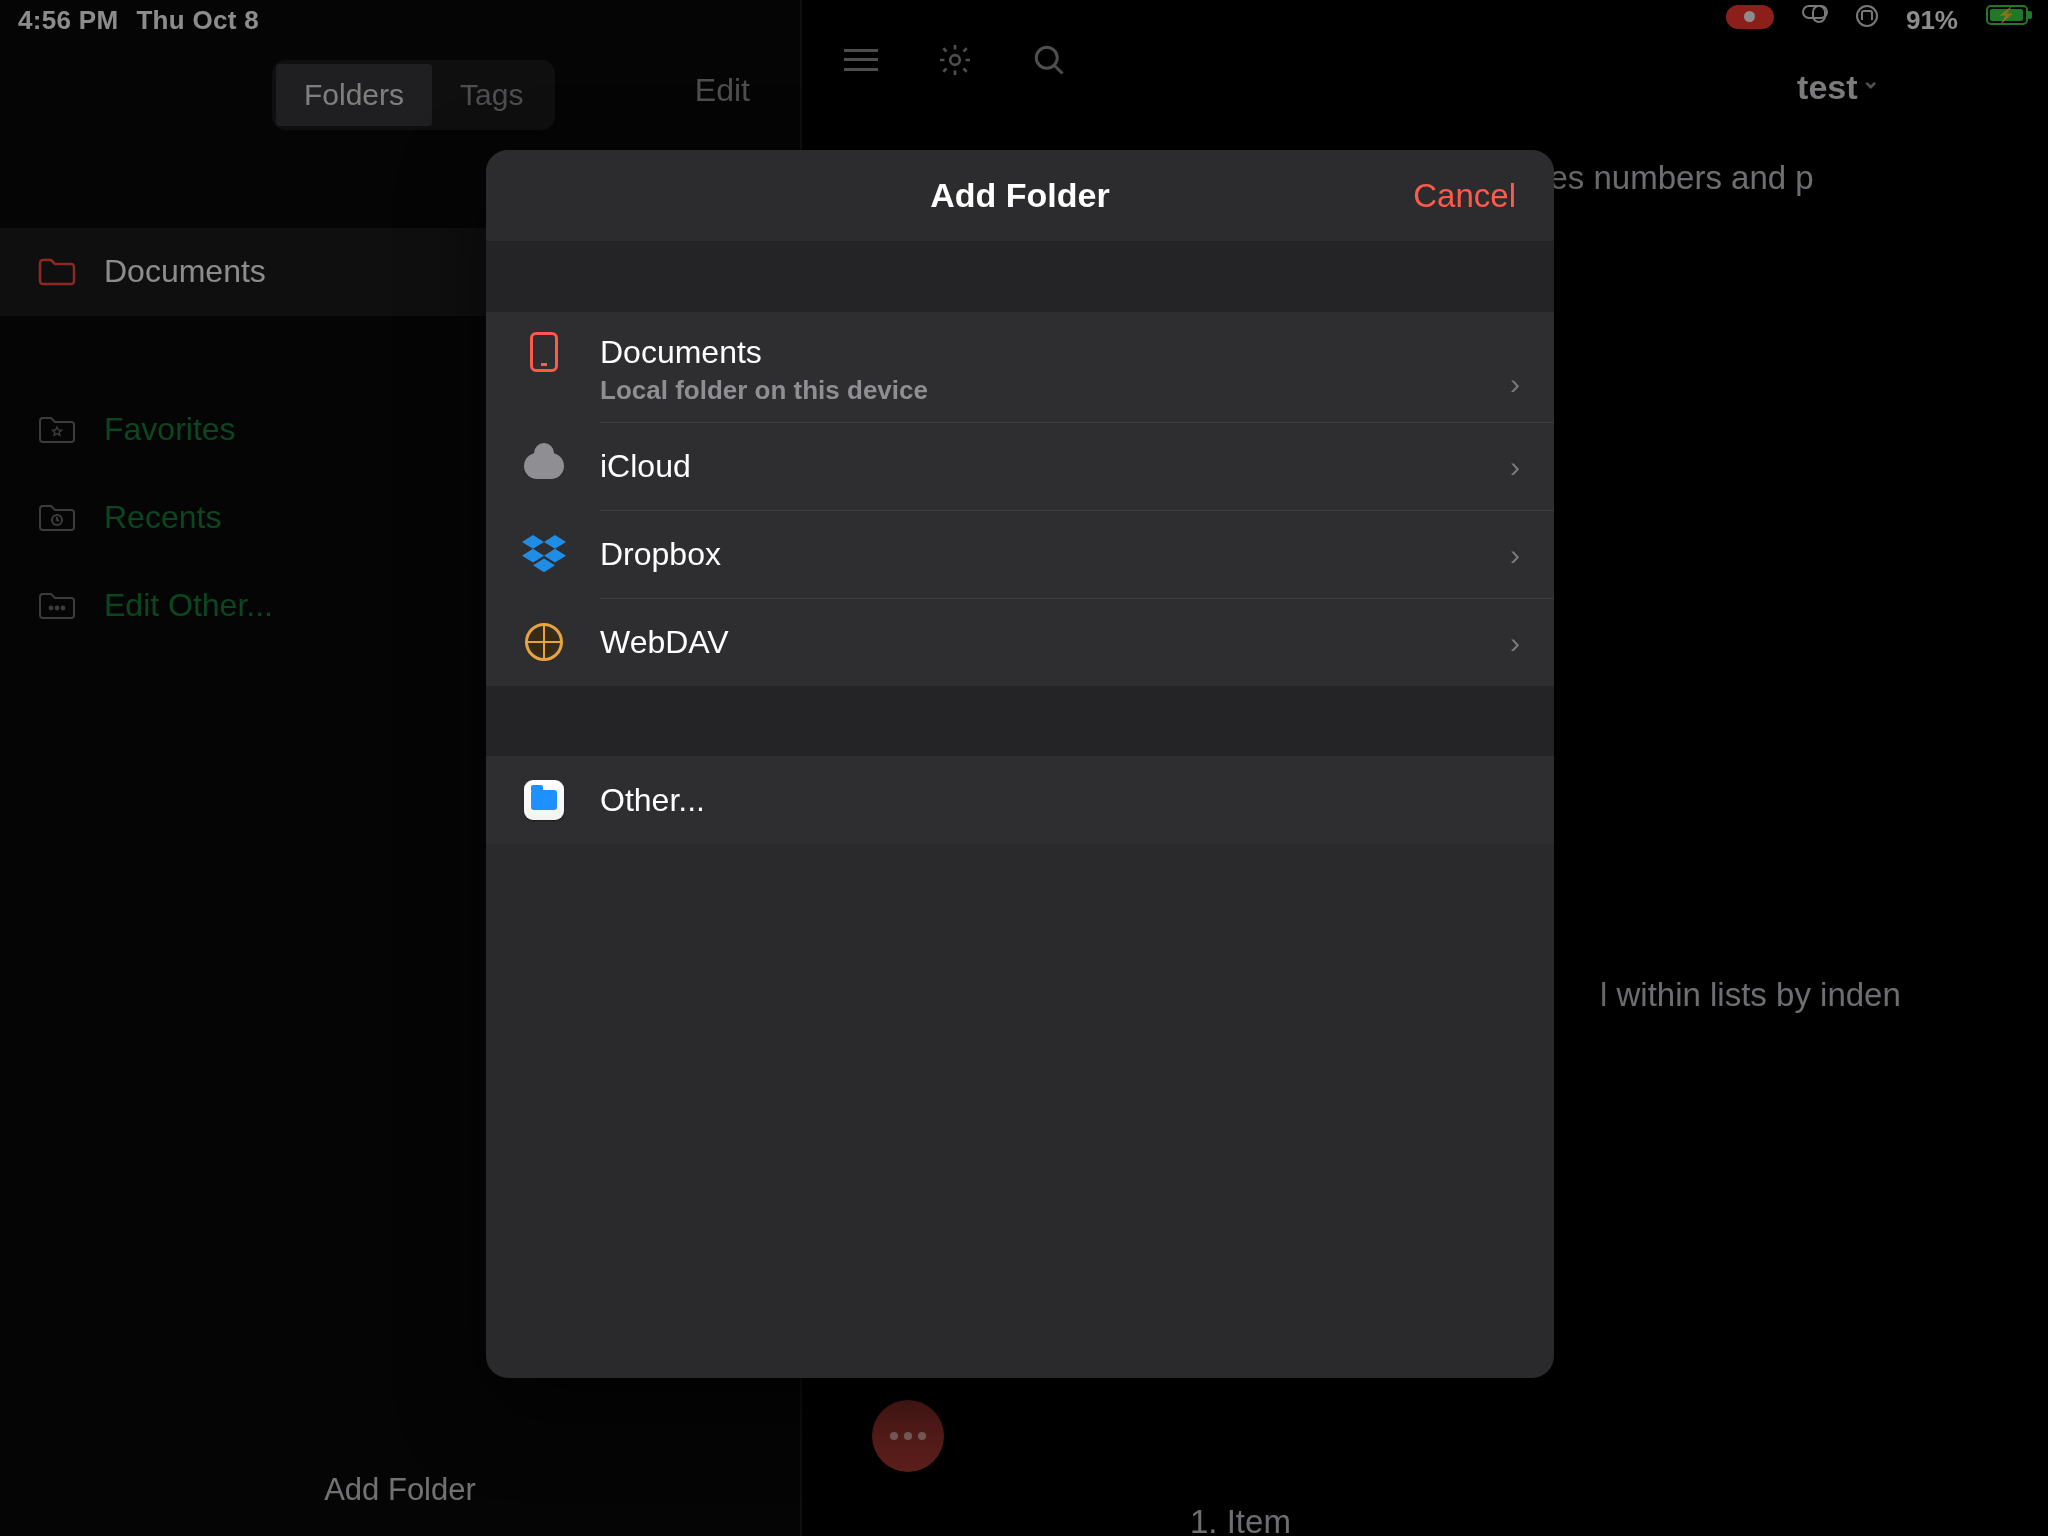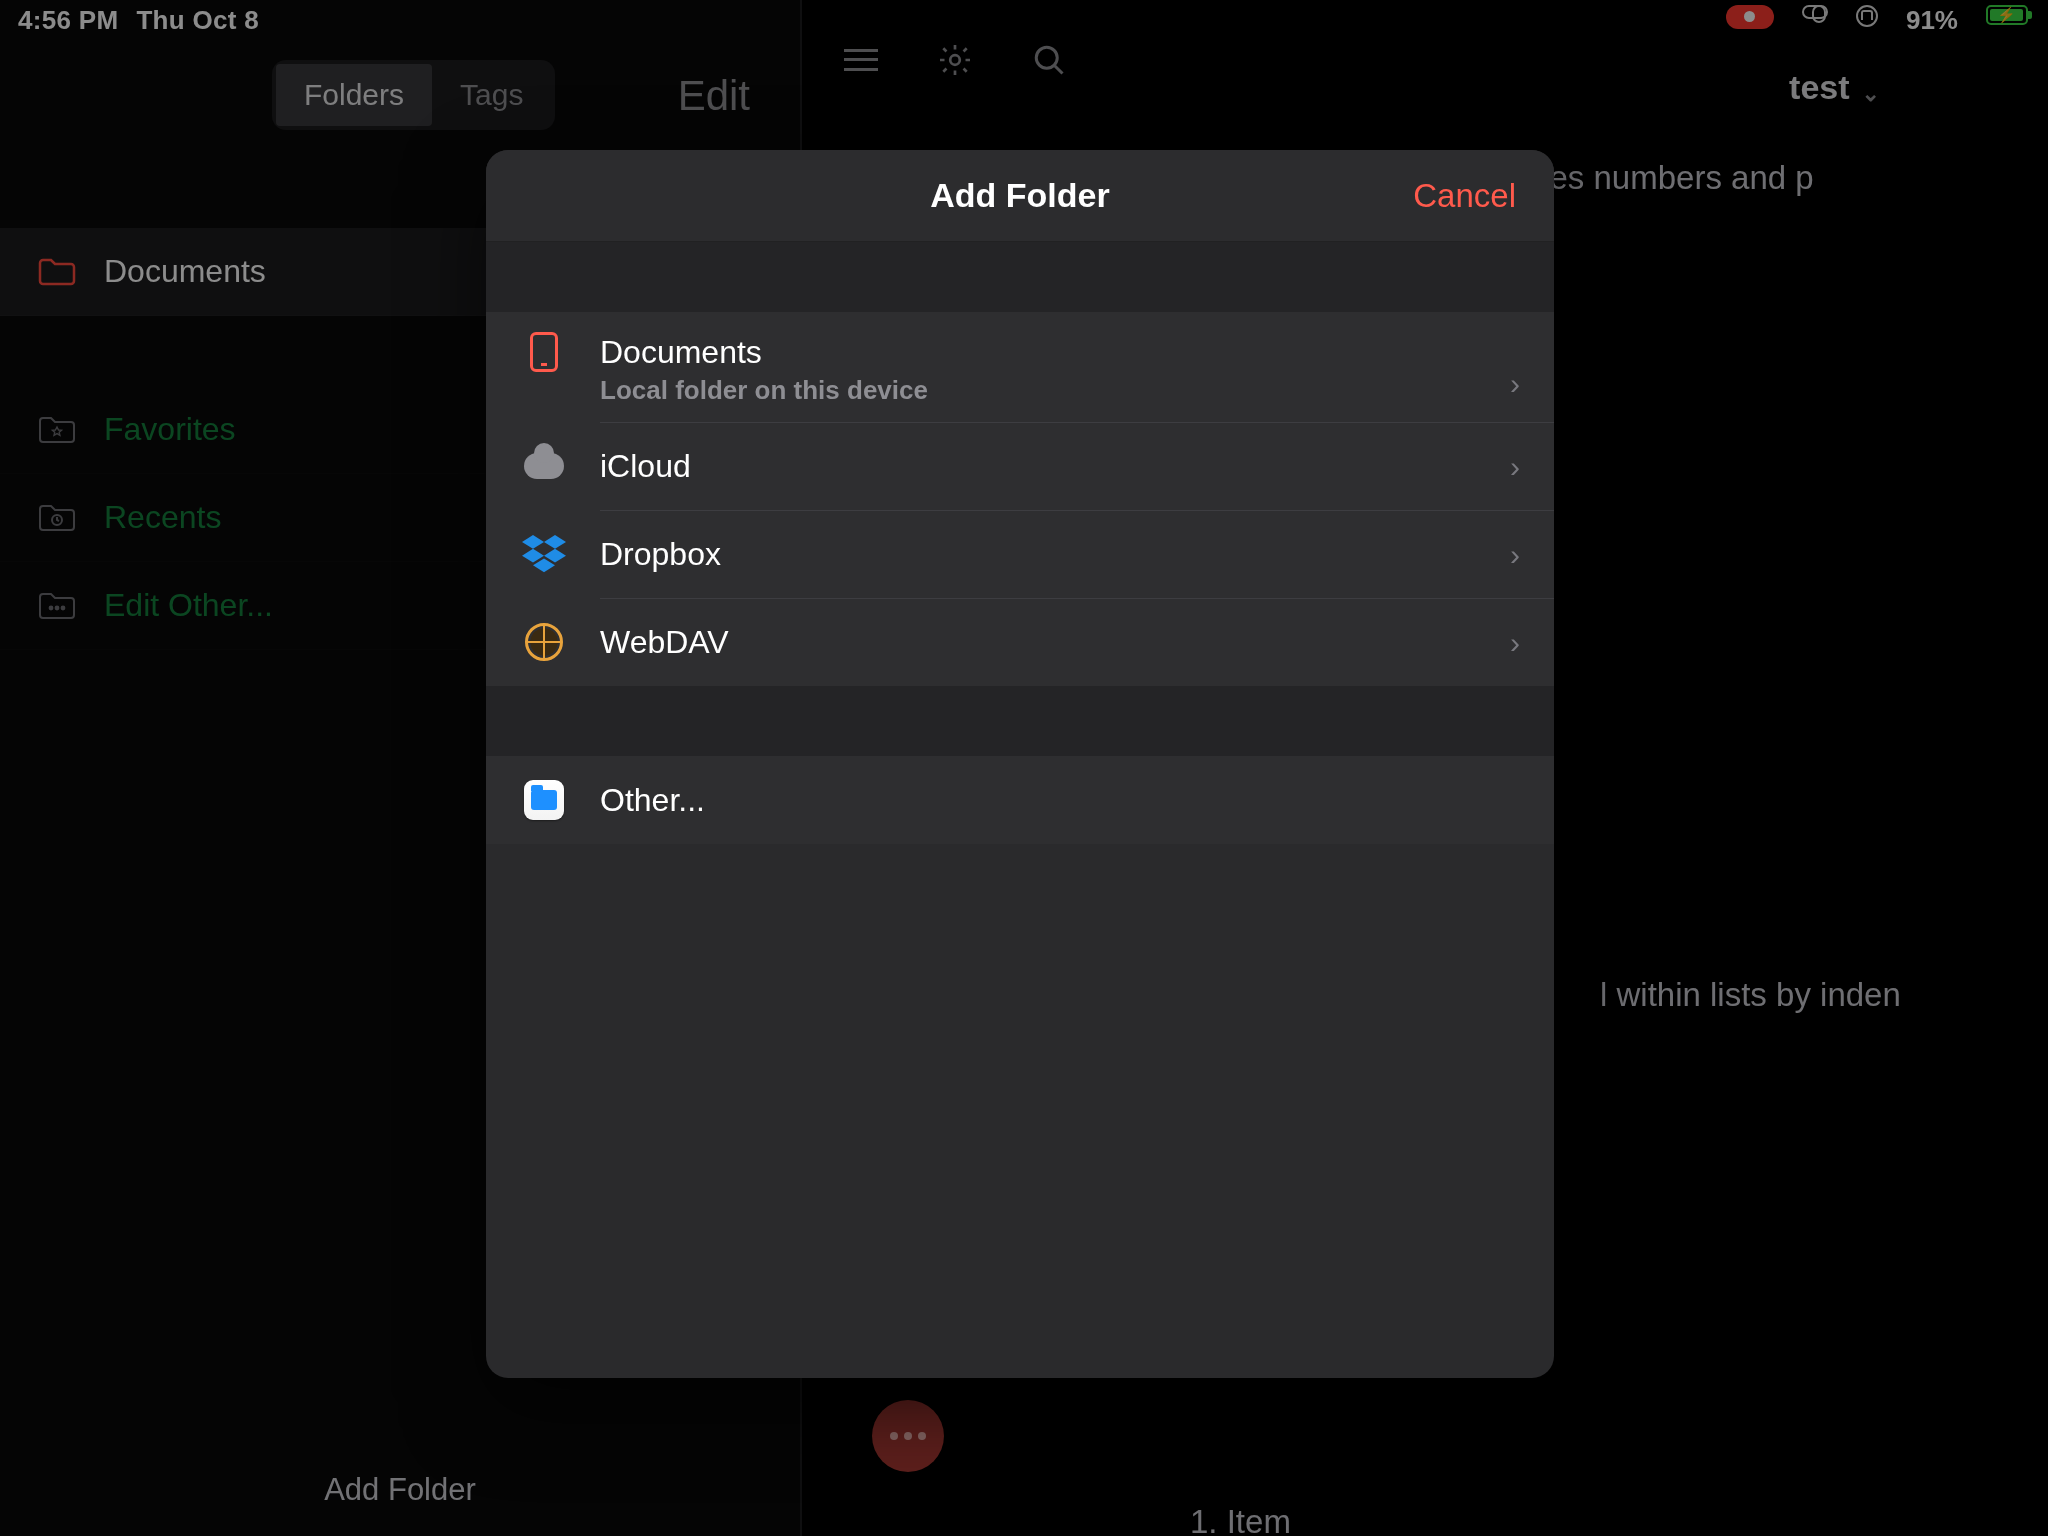--- a/index.html
+++ b/index.html
@@ -20,41 +20,41 @@
 .batt-fill { position:absolute; inset:2px; background:#3ddc47; border-radius:2px; width:88%; display:flex; align-items:center; justify-content:center;}
 .bolt { color:#000; font-size:15px; line-height:1; font-weight:900;}
 
 
 .app { position:absolute; inset:0; display:flex; }
 .sidebar { width:800px; background:#0a0a0a; position:relative; }
 .sidebar-top { height:120px; display:flex; align-items:center; padding:0 34px 0 280px; gap:28px; position:relative;}
 .seg { display:flex; background:#1c1c1e; border-radius:14px; padding:4px; position:absolute; left:272px; top:60px;}
 .seg-btn { padding:14px 28px; border-radius:4px; font-size:30px; color:#8e8e93; font-weight:500;}
 .seg-btn.active { background:#3a3a3c; color:#e6e6e8; }
-.edit-btn { position:absolute; right:50px; top:72px; font-size:42px; color:#8e8e93; }
+.edit-btn { position:absolute; right:50px; top:72px; font-size:32px; color:#8e8e93; }
 .sidebar-list { margin-top:108px; }
 .sb-item { display:flex; align-items:center; height:88px; padding-left:38px; gap:28px; border-bottom:1px solid rgba(120,120,128,0.04); }
 .sb-item.active { background:#1c1c1e; }
 .sb-item.active .sb-folder-icon { color:#ff4c3e; }
 .sb-folder-icon { width:38px; height:30px; color:#6e6e73; display:flex; align-items:center; justify-content:center; }
 .sb-label { font-size:32px; color:#15803d; font-weight:400;}
 .sb-item.active .sb-label { color:#fff; }
 .add-folder-btn { position:absolute; bottom:28px; left:0; right:0; text-align:center; font-size:31px; color:#d0d0d6; }
 
 .divider { width:2px; background:#1c1c1e; }
 
 .editor { flex:1; background:#000; position:relative; font-family:"SF Mono",Menlo,monospace; }
 .editor-toolbar { height:120px; display:flex; align-items:center; padding:0 40px; gap:56px; position:relative;}
 .icon-btn { color:#8e8e93; width:38px; height:38px; display:flex; align-items:center; justify-content:center;}
 .hamburger { position:relative; width:34px; height:22px; }
 .hamburger span, .hamburger::before, .hamburger::after { content:""; position:absolute; left:0; right:0; height:3px; background:#8e8e93; }
 .hamburger span { top:9px; }
 .hamburger::before { top:0; }
 .hamburger::after { bottom:0; }
-.title-pill { position:absolute; right:168px; top:68px; font-size:34px; color:#e0e0e4; font-weight:600; display:flex; align-items:flex-end; gap:12px;}
+.title-pill { position:absolute; right:168px; top:68px; font-size:34px; color:#e0e0e4; font-weight:600; display:flex; align-items:flex-start; gap:4px;}
 .title-pill .chev { font-size:22px; color:#8e8e93;}
 .editor-body { padding:24px 0 0 38px; font-size:33px; color:#c9c9cf; white-space:nowrap; line-height:1.72; }
 .editor-body .l1 { margin-top:6px; }
 .fab { position:absolute; left:70px; bottom:64px; width:72px; height:72px; border-radius:50%; background:#a93a33; display:flex; align-items:center; justify-content:center; gap:6px;}
 .fab span { width:8px; height:8px; background:#f3b9b4; border-radius:50%; }
 
 
 .scrim { position:absolute; inset:0; background:rgba(0,0,0,0.45); }
 
 

